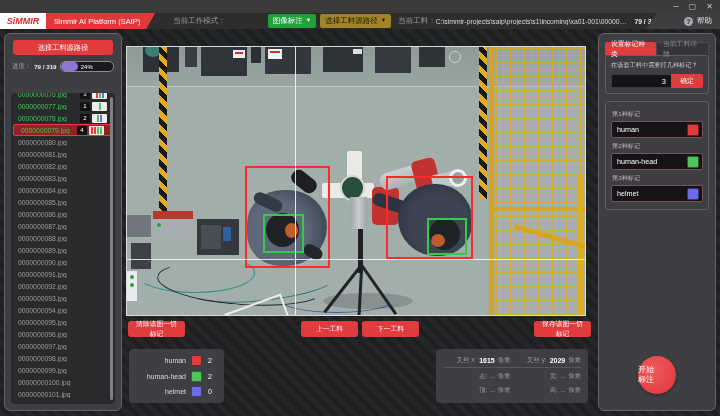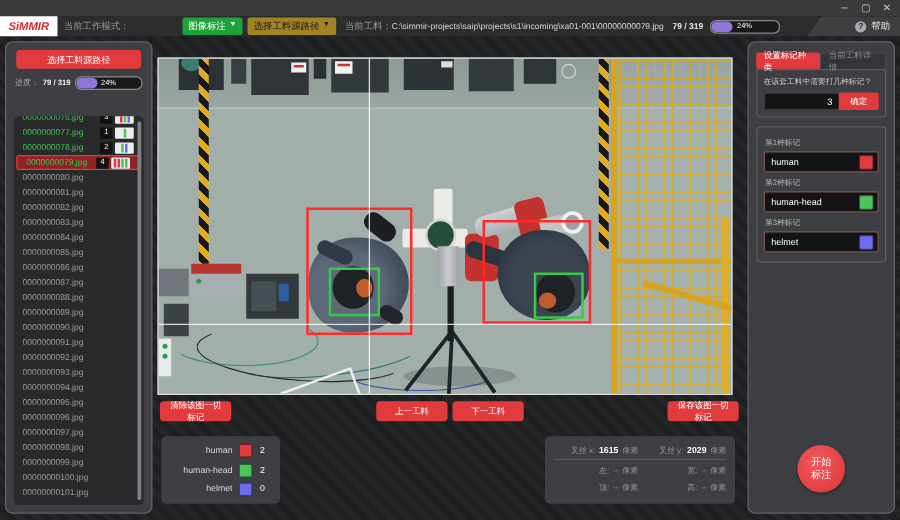--- a/index.html
+++ b/index.html
@@ -10,21 +10,21 @@
     -webkit-font-smoothing:antialiased;
   }
   
   .titlebar{position:absolute;top:0;left:0;right:0;height:13px;background:#3b3b3b;}
   .win-controls{position:absolute;right:7px;top:1px;display:flex;gap:10px;color:#c9c9c9;font-size:8px;line-height:11px;}
   .win-controls span{cursor:pointer;}
   
   .header{position:absolute;top:13px;left:0;right:0;height:16px;background:#2d2d2d;display:flex;align-items:center;font-size:7.5px;color:#9a9a9a;white-space:nowrap;}
   .logo{width:46px;align-self:stretch;background:#ffffff;color:#d8272e;font-weight:bold;font-style:italic;font-size:9px;display:flex;align-items:center;justify-content:center;flex:none;}
   .banner{align-self:stretch;background:#e0393c;color:#fff;display:flex;align-items:center;padding:0 15px 0 8px;clip-path:polygon(0 0,100% 0,calc(100% - 9px) 100%,0 100%);font-size:7.5px;flex:none;}
-  .mode-label{margin-left:5px;}
+  .mode-label{margin-left:18px;}
   .hdr-btn{margin-left:4px;border-radius:2px;padding:2px 5px;display:flex;gap:3px;align-items:center;cursor:pointer;flex:none;}
   .btn-mode-img{background:#1ea23a;color:#fff;margin-left:42px;}
   .btn-mode-det{background:#a08427;color:#181505;}
   .caret{font-size:5.5px;line-height:1;}
   .file-label{margin-left:7px;}
   .file-path{color:#d9d9d9;font-size:6.8px;max-width:228px;overflow:hidden;text-overflow:ellipsis;}
   .hdr-progress-text{color:#e9e9e9;margin-left:7px;font-size:6.8px;font-weight:bold;}
   .pill{height:9px;border:1px solid #8a8a8a;border-radius:5px;background:#191919;position:relative;overflow:hidden;}
   .hdr-pill{margin-left:5px;width:54px;flex:none;}
   .pill-fill{position:absolute;left:0;top:0;bottom:0;width:33%;background:#8f75d6;border-radius:5px;}
@@ -83,35 +83,36 @@
   .group-box{margin:0 6px;border:1px solid #5c5e62;border-radius:3px;padding:5px;}
   .question{color:#cccccc;font-size:6.2px;margin-bottom:4px;}
   .q-row{display:flex;height:14px;}
   .q-input{flex:1;background:#141416;border:1px solid #3a3a3c;border-right:none;color:#fff;font-size:7.5px;display:flex;align-items:center;justify-content:flex-end;padding-right:5px;border-radius:2px 0 0 2px;}
   .q-confirm{width:32px;border-radius:0 2px 2px 0;font-size:6.8px;}
   .group-box2{margin-top:7px;padding:4px 5px 7px;}
   .mark-label{color:#b9b9b9;font-size:6.2px;margin:4px 1px 2px;}
   .mark-row{display:flex;align-items:center;height:15px;background:#141416;border:1px solid #7d5252;border-radius:2px;padding:0 3px 0 5px;}
   .mark-value{flex:1;color:#fff;font-size:7.2px;}
   .mark-swatch{width:10px;height:10px;border-radius:2px;border:1px solid rgba(0,0,0,.5);flex:none;}
-  .start-btn{position:absolute;left:50%;bottom:16px;transform:translateX(-50%);width:38px;height:38px;border-radius:50%;background:radial-gradient(circle at 40% 35%,#ef5a5d,#df3538);color:#fff;font-size:8px;line-height:1.25;display:flex;flex-direction:column;align-items:center;justify-content:center;cursor:pointer;box-shadow:0 1px 3px rgba(0,0,0,.4);}
+  .start-btn{position:absolute;left:50%;bottom:16px;transform:translateX(-50%);width:38px;height:38px;border-radius:50%;background:radial-gradient(circle at 40% 35%,#ef5a5d,#df3538);color:#fff;font-size:8px;line-height:1.25;display:flex;flex-direction:column;align-items:flex-start;justify-content:center;cursor:pointer;box-shadow:0 1px 3px rgba(0,0,0,.4);}
 </style>
 </head>
 <body>
 
 <div class="titlebar">
   <div class="win-controls">
     <span>─</span>
     <span>▢</span>
     <span>✕</span>
   </div>
 </div>
 
 <div class="header">
   <div class="logo">SiMMIR</div>
+  <div class="banner">Simmir AI Platform (SAIP)</div>
   <span class="mode-label">当前工作模式：</span>
   <div class="hdr-btn btn-mode-img">
     <span>图像标注</span>
     <span class="caret">▼</span>
   </div>
   <div class="hdr-btn btn-mode-det">
     <span>选择工料源路径</span>
     <span class="caret">▼</span>
   </div>
   <span class="file-label">当前工料：</span>

